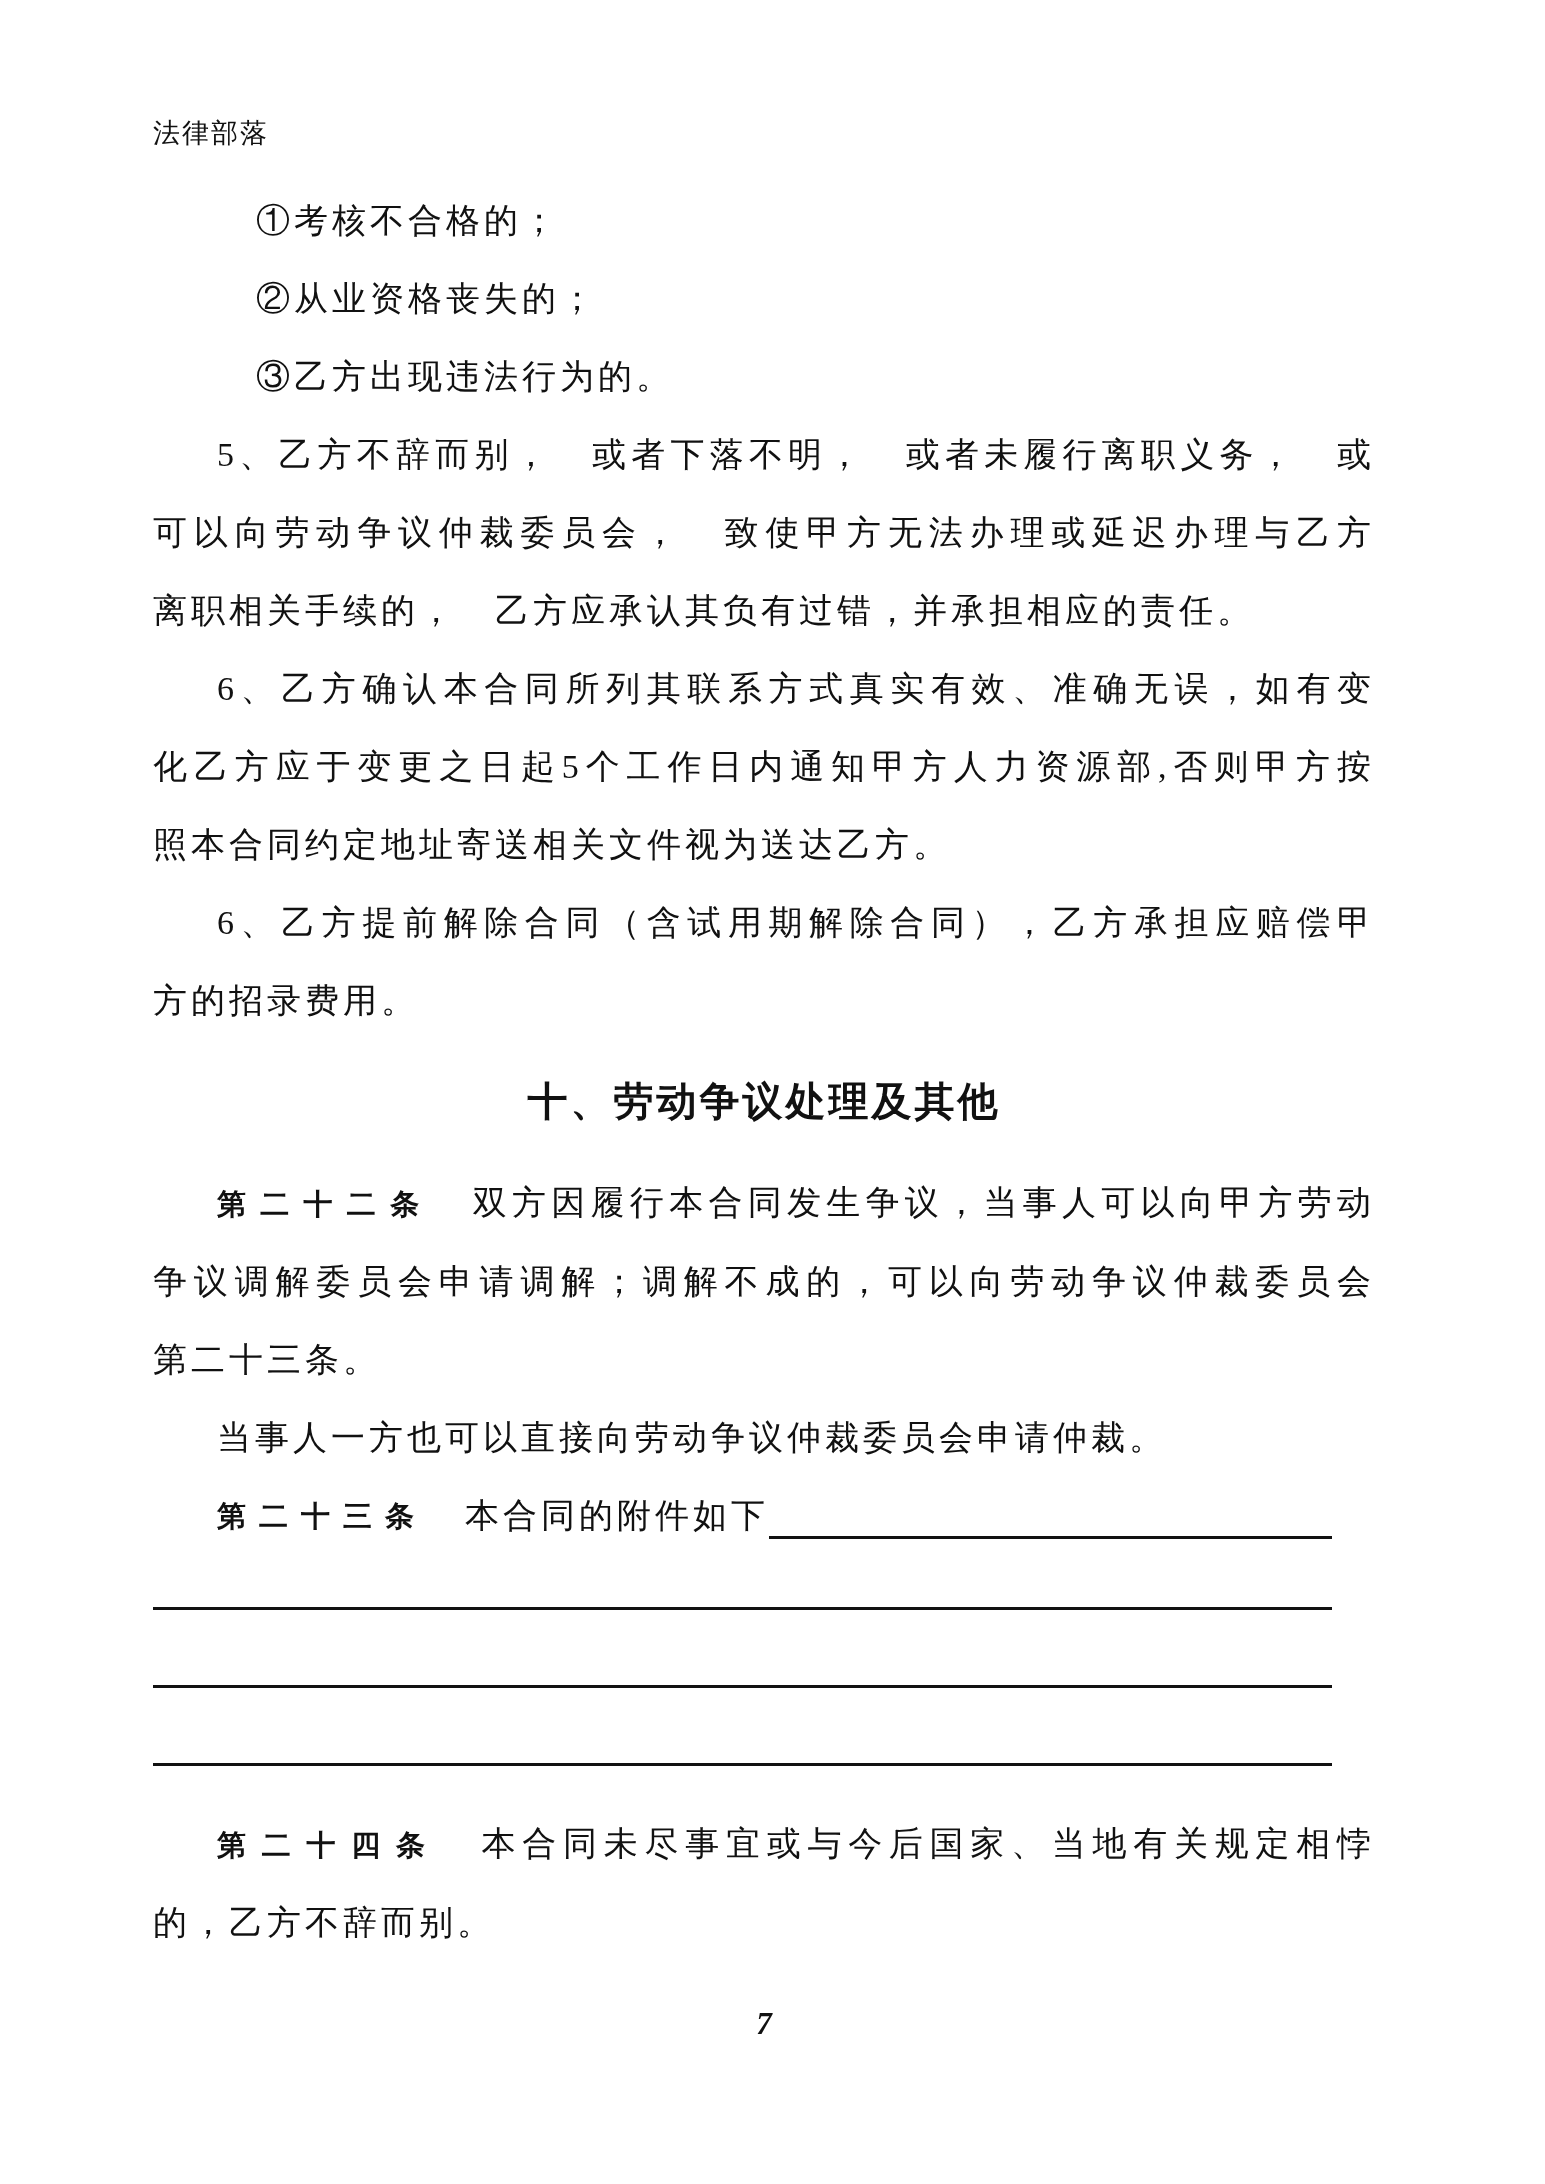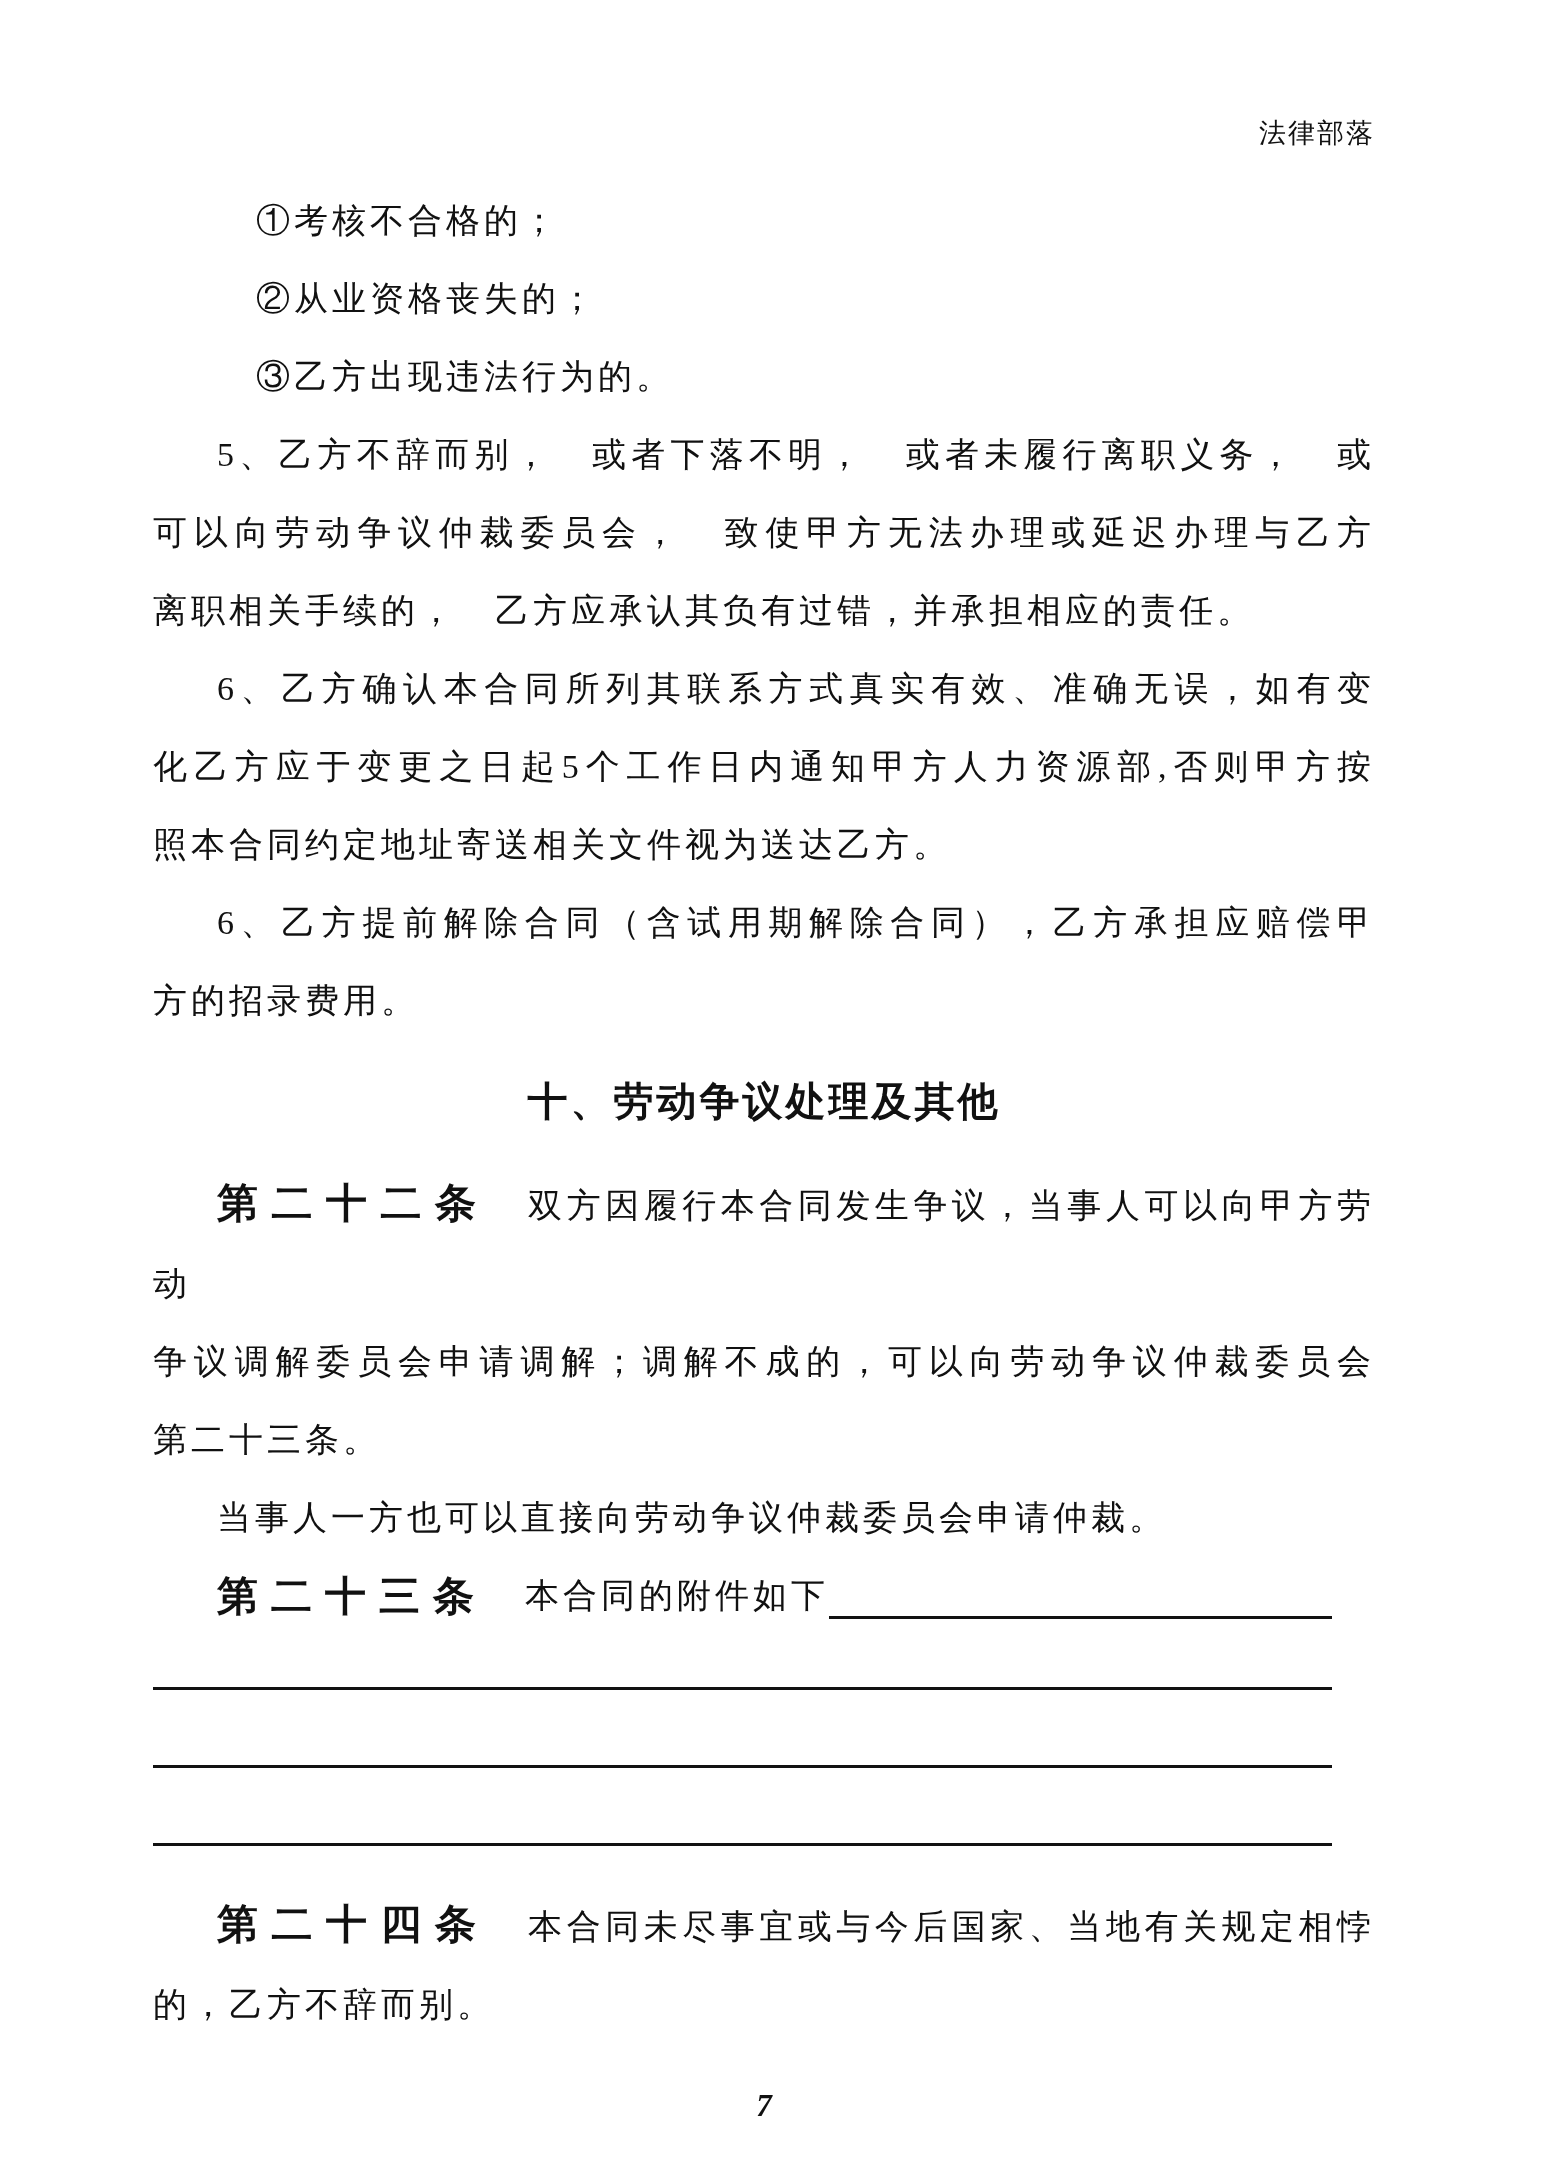--- a/index.html
+++ b/index.html
@@ -8,41 +8,41 @@
     width:1545px;height:2184px;
     margin:0 auto;
     background:#ffffff;
     color:#111;
     font-family:"Liberation Serif","DejaVu Serif",serif;
     overflow:hidden;
   }
   .content{padding:0 170px 0 153px;}
   .brand{
     padding-top:118px;
-    text-align:right;
+    text-align:left;
     font-size:27px;
     line-height:30px;
     letter-spacing:2px;
   }
   .bt{margin-top:34px;}
   .bl{
     font-size:34px;
     line-height:78px;
     letter-spacing:4px;
     text-align:justify;
     text-align-last:justify;
     text-justify:inter-character;
   }
   .bl.end{text-align-last:left;}
   .ind2{text-indent:64px;}
   .ind3{text-indent:103px;}
   .art{
     font-family:"Liberation Sans","DejaVu Sans",sans-serif;
     font-weight:bold;
-    font-size:41px;
+    font-size:29px;
     letter-spacing:13px;
   }
   .heading{
     font-family:"Liberation Sans","DejaVu Sans",sans-serif;
     font-weight:bold;
     font-size:40px;
     letter-spacing:3px;
     line-height:78px;
     text-align:center;
     text-align-last:center;

